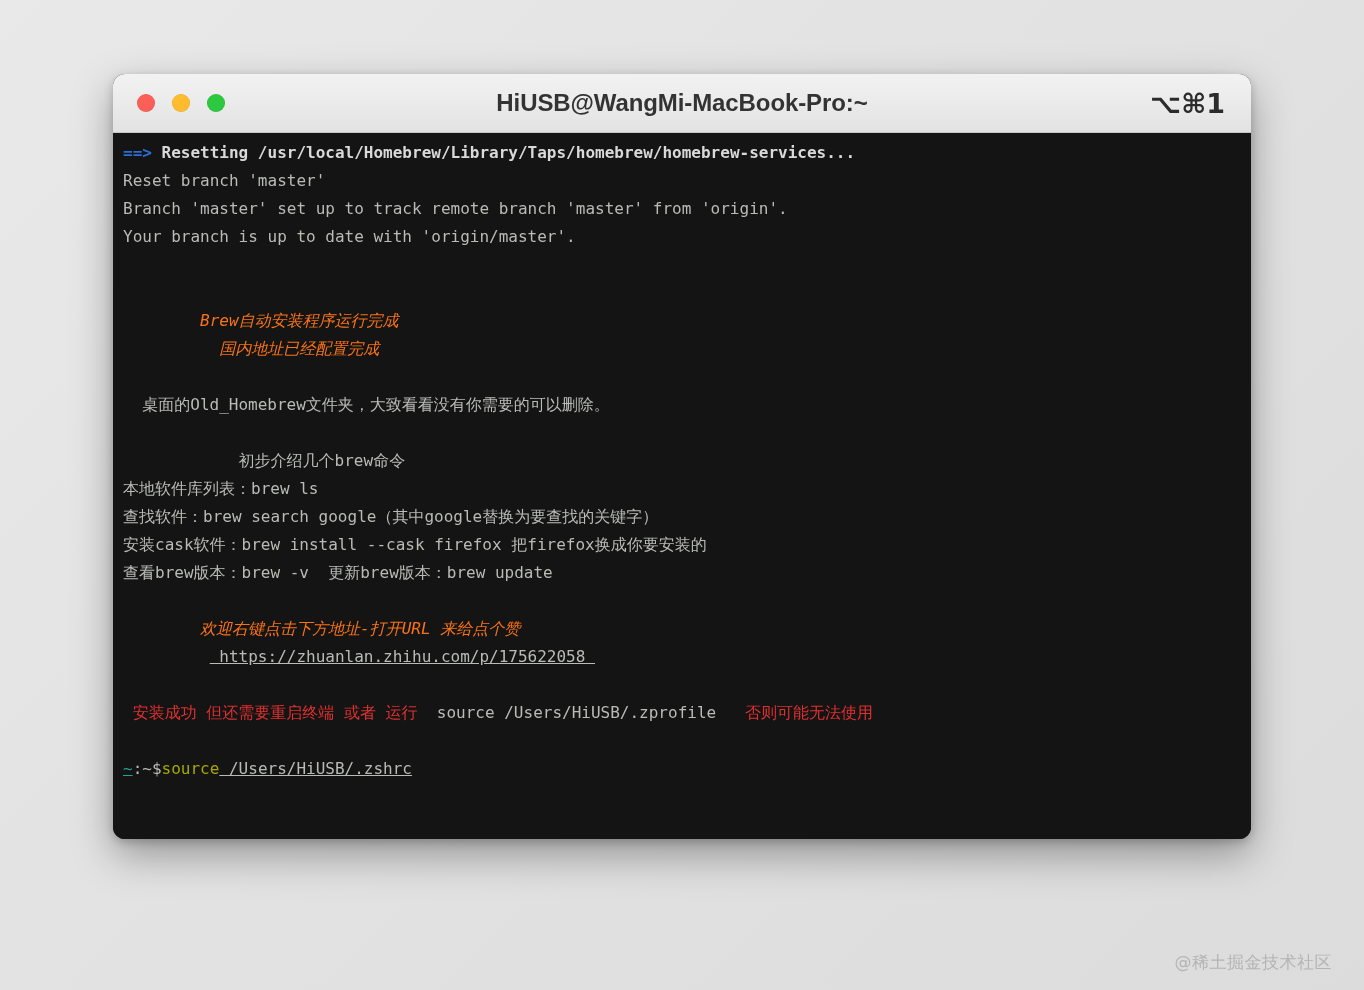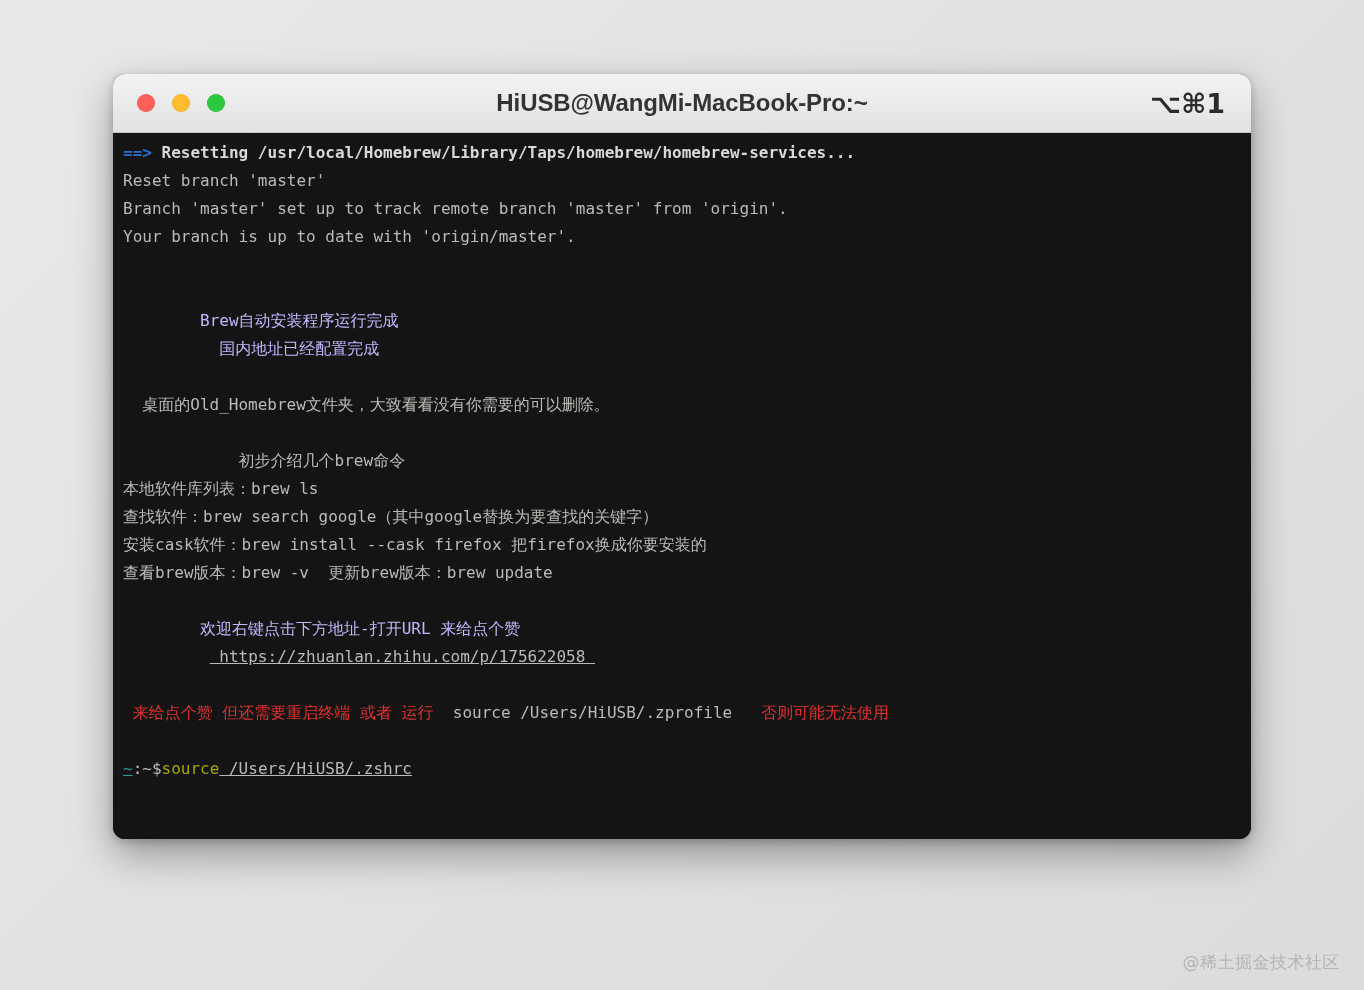--- a/index.html
+++ b/index.html
@@ -94,29 +94,29 @@
     white-space: pre;
     padding-left: 10px;
     letter-spacing: 0px;
   }
   .term-line.wrap { white-space: pre-wrap; }
   .blank { height: 28px; }
 
   .c-blue   { color: #2a6fd6; font-weight: bold; }
   .c-white  { color: #d9d9d9; font-weight: bold; }
   .c-grey   { color: #b9bcb6; }
-  .c-yellow { color: #c4b5fd; }
+  .c-yellow { color: #f97316; font-style: italic; }
   .c-red    { color: #e03030; }
   .c-olive  { color: #a8a800; }
   .c-teal   { color: #2aa198; }
   .u        { text-decoration: underline; }
 
   .watermark {
     position: absolute;
-    right: 24px;
+    right: 32px;
     bottom: 16px;
     font-size: 17px;
     color: #b4b4b4;
     font-family: "DejaVu Sans", sans-serif;
     letter-spacing: 0.5px;
   }
 </style>
 </head>
 <body>
 
@@ -159,21 +159,21 @@
     <div class="term-line c-grey">查看brew版本：brew -v  更新brew版本：brew update</div>
 
     <div class="blank"></div>
 
     <div class="term-line c-yellow">        欢迎右键点击下方地址-打开URL 来给点个赞</div>
 
     <div class="term-line"><span class="c-grey">         </span><span class="c-grey u"> https://zhuanlan.zhihu.com/p/175622058 </span></div>
 
     <div class="blank"></div>
 
-    <div class="term-line wrap"><span class="c-red"> 来给点个赞 但还需要重启终端 或者 运行 </span><span class="c-grey"> source /Users/HiUSB/.zprofile  </span><span class="c-red"> 否则可能无法使用</span></div>
+    <div class="term-line wrap"><span class="c-red"> 安装成功 但还需要重启终端 或者 运行 </span><span class="c-grey"> source /Users/HiUSB/.zprofile  </span><span class="c-red"> 否则可能无法使用</span></div>
 
     <div class="blank"></div>
 
     <div class="term-line"><span class="c-teal u">~</span><span class="c-grey">:~$</span><span class="c-olive">source</span><span class="c-grey u"> /Users/HiUSB/.zshrc</span></div>
 
   </div>
 </div>
 
 <div class="watermark">@稀土掘金技术社区</div>
 

